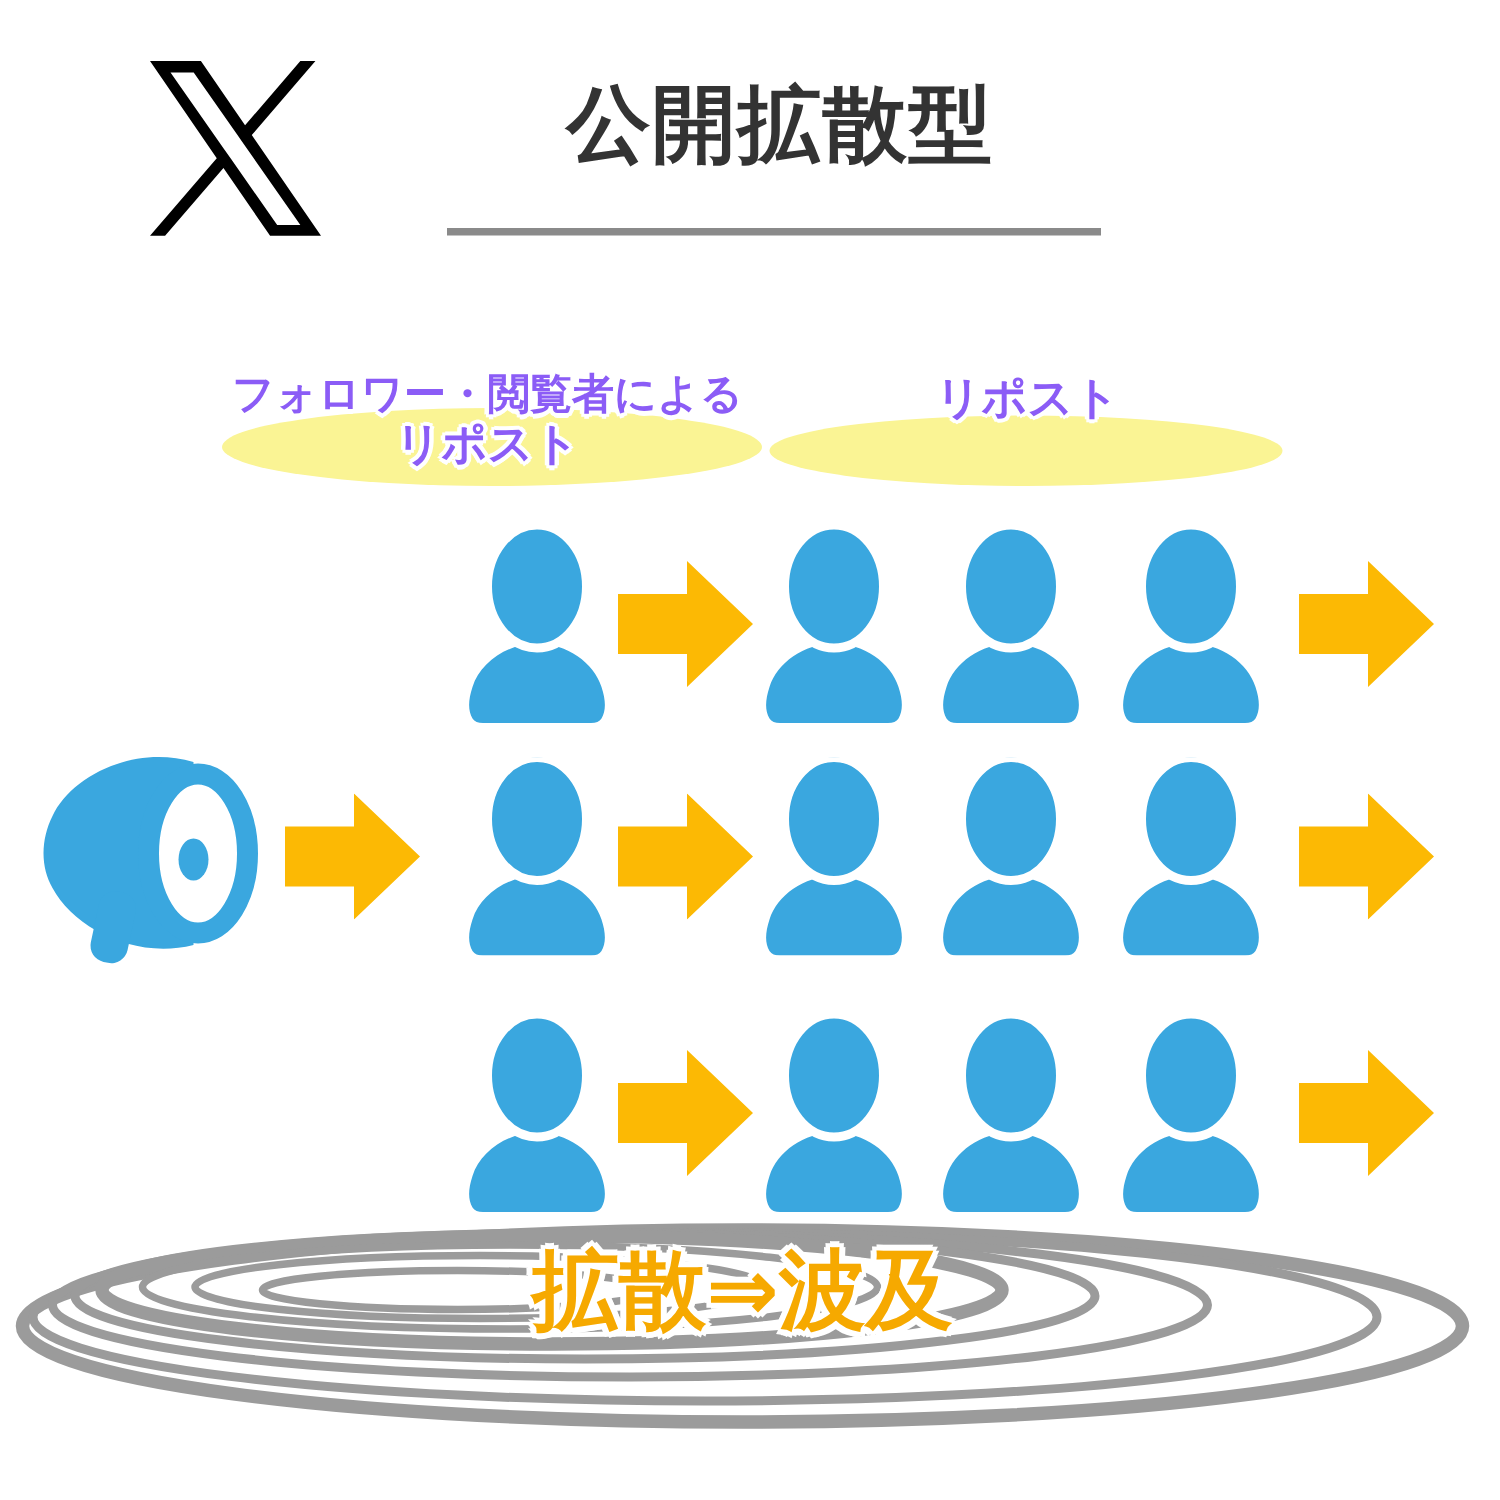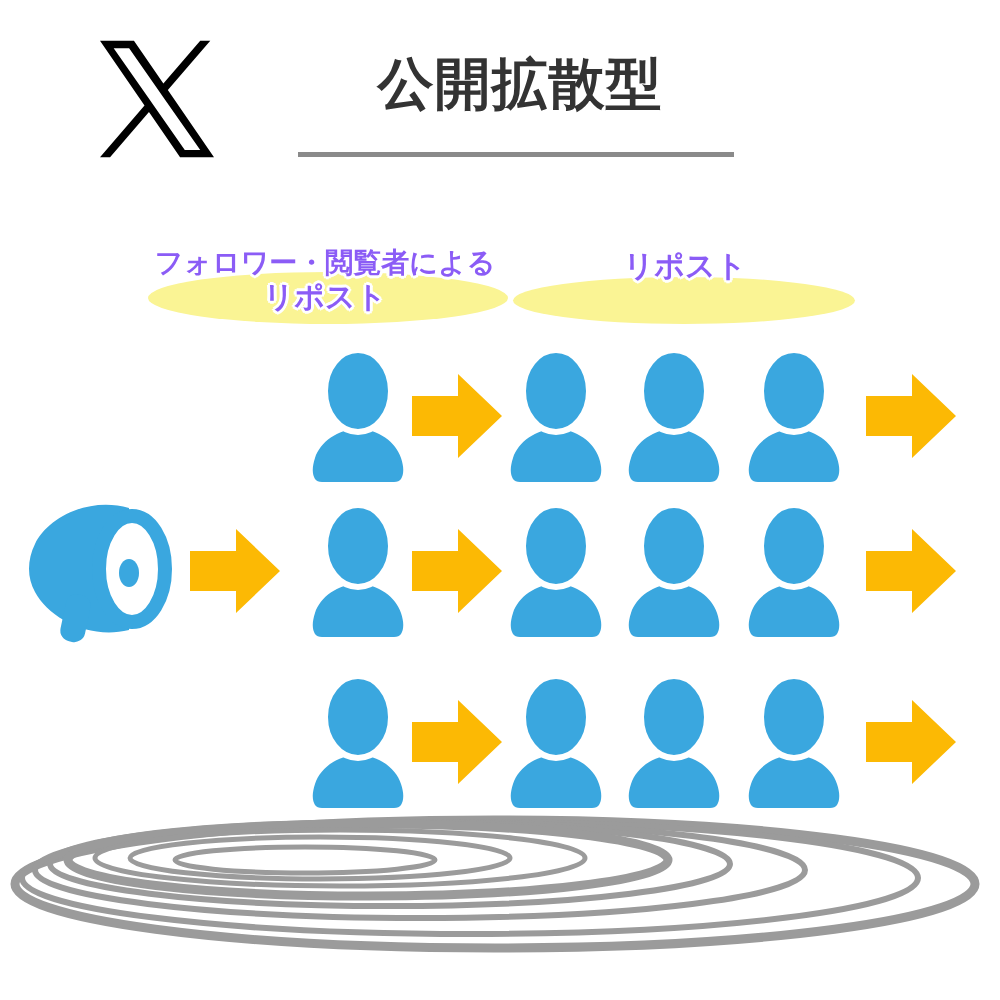--- a/index.html
+++ b/index.html
@@ -209,14 +209,15 @@
       <ellipse cx="495" cy="88" rx="480" ry="64" stroke-width="9"></ellipse>
       <ellipse cx="470" cy="82" rx="448" ry="56" stroke-width="6"></ellipse>
       <ellipse cx="420" cy="74" rx="385" ry="48" stroke-width="6"></ellipse>
       <ellipse cx="390" cy="68" rx="340" ry="42" stroke-width="6"></ellipse>
       <ellipse cx="368" cy="64" rx="300" ry="36" stroke-width="9"></ellipse>
       <ellipse cx="340" cy="62" rx="245" ry="28" stroke-width="5"></ellipse>
       <ellipse cx="320" cy="62" rx="190" ry="21" stroke-width="5"></ellipse>
       <ellipse cx="305" cy="64" rx="130" ry="13" stroke-width="5"></ellipse>
     </svg>
   </div>
+  <div class="ripple-caption">拡散⇒波及</div>
 
 </div>
 
 </body></html>

